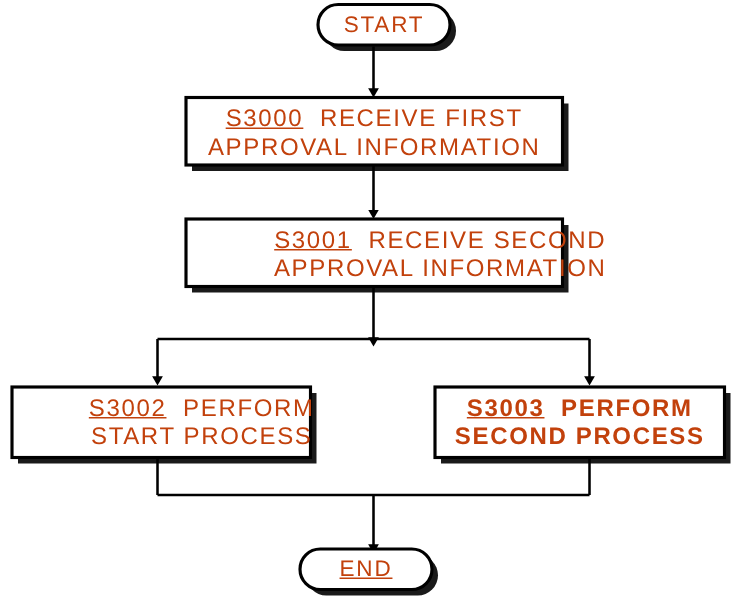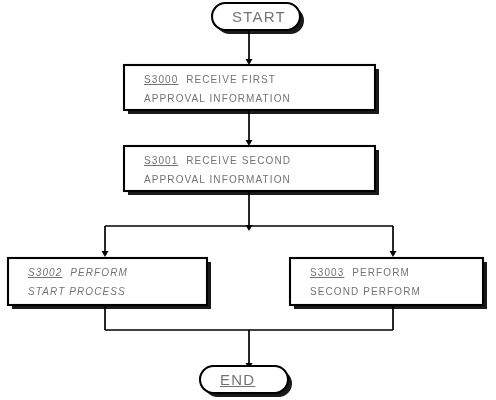--- a/index.html
+++ b/index.html
@@ -24,33 +24,33 @@
   .fc-svg {
     position: absolute;
     left: 0;
     top: 0;
     width: 496px;
     height: 400px;
   }
   
   .node-text {
     position: absolute;
-    color: #737373;
+    text-align: center;
+    color: #c2410c;
     font-family: "Liberation Sans", sans-serif;
     letter-spacing: 1.1px;
     white-space: nowrap;
     pointer-events: none;
-    margin-left: 20px;
   }
   .terminal-text {
     font-size: 15px;
     letter-spacing: 1.2px;
   }
   .proc-line {
-    font-size: 10px;
+    font-size: 16px;
     line-height: 19px;
     letter-spacing: 1.1px;
     display: block;
   }
   .step-id {
     text-decoration: underline;
     text-underline-offset: 1px;
   }
 </style>
 </head>
@@ -114,30 +114,30 @@
     </g>
   </svg>
 
   <div class="node-text terminal-text" style="left:212px; top:8px; width:88px;">START</div>
 
   <div class="node-text" style="left:124px; top:70px; width:251px;">
     <span class="proc-line"><span class="step-id">S3000</span><span>&nbsp;&nbsp;</span><span>RECEIVE FIRST</span></span>
     <span class="proc-line">APPROVAL INFORMATION</span>
   </div>
 
-  <div class="node-text" style="left:124px; top:151px; width:251px;">
+  <div class="node-text" style="left:124px; top:151px; width:251px;padding-left:44px;">
     <span class="proc-line"><span class="step-id">S3001</span><span>&nbsp;&nbsp;</span><span>RECEIVE SECOND</span></span>
     <span class="proc-line">APPROVAL INFORMATION</span>
   </div>
 
-  <div class="node-text" style="left:8px; top:263px; width:221px;font-style:italic;">
+  <div class="node-text" style="left:24px; top:263px; width:221px;">
     <span class="proc-line"><span class="step-id">S3002</span><span>&nbsp;&nbsp;</span><span>PERFORM</span></span>
     <span class="proc-line">START PROCESS</span>
   </div>
 
-  <div class="node-text" style="left:290px; top:263px; width:193px;">
+  <div class="node-text" style="left:290px; top:263px; width:193px;font-weight:bold;">
     <span class="proc-line"><span class="step-id">S3003</span><span>&nbsp;&nbsp;</span><span>PERFORM</span></span>
-    <span class="proc-line">SECOND PERFORM</span>
+    <span class="proc-line">SECOND PROCESS</span>
   </div>
 
   <div class="node-text terminal-text" style="left:200px; top:371px; width:88px;text-decoration:underline;">END</div>
 
 </div>
 
 </body></html>

